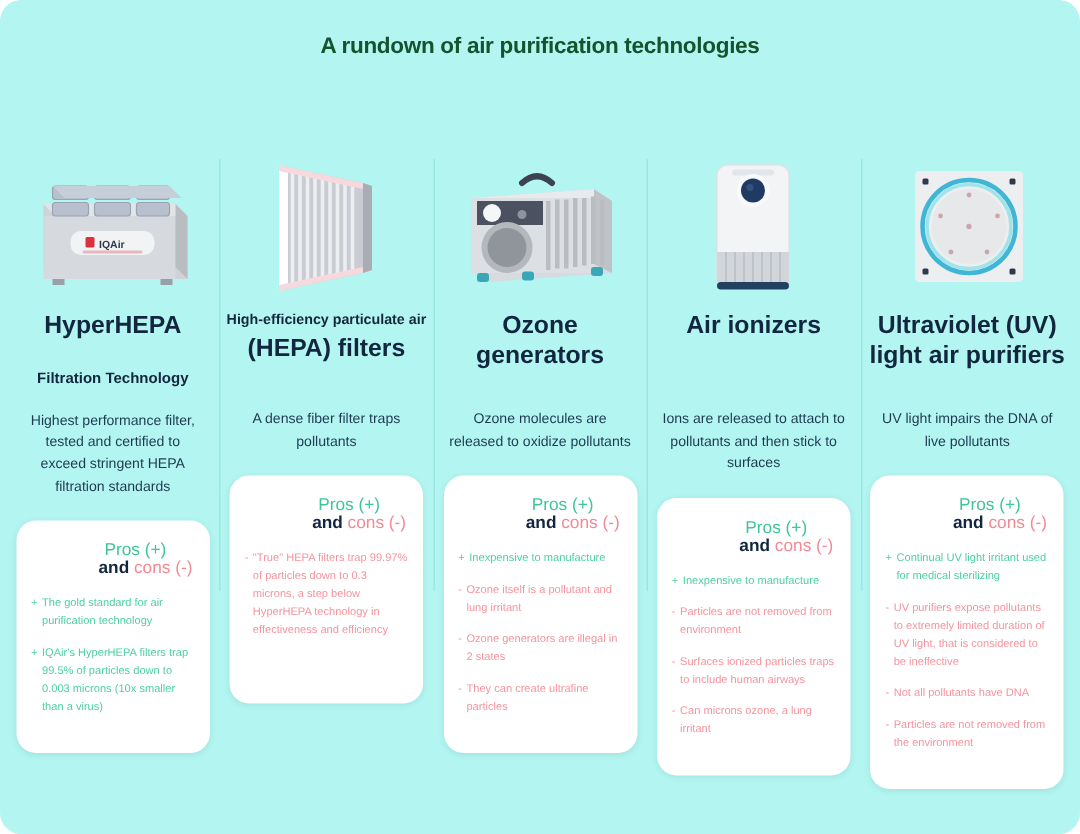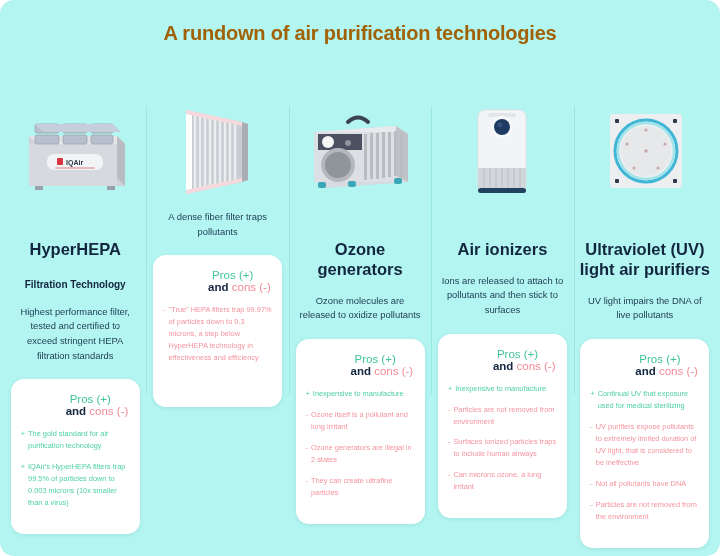--- a/index.html
+++ b/index.html
@@ -11,21 +11,21 @@
   #infographic {
     position: relative;
     width: 720px; height: 556px;
     background: #b3f5f0;
     border-radius: 14px;
     overflow: hidden;
   }
   
   .header { padding-top: 22px; text-align: center; }
   .title {
-    font-size: 20px; font-weight: bold; color: #a16207;
+    font-size: 15px; font-weight: bold; color: #14532d;
     letter-spacing: -0.2px;
   }
   .subtitle {
     margin-top: 9px; font-size: 13.5px; color: #1d3a52; font-weight: normal;
   }
   
   .columns {
     position: absolute; top: 100px; left: 0; right: 0; bottom: 0;
     display: flex; align-items: flex-start;
     padding: 0 4px;
@@ -47,21 +47,21 @@
   .headings {
     text-align: center; width: 100%;
     min-height: 62px; display: flex; flex-direction: column;
     justify-content: flex-start; align-items: center;
     padding-top: 12px;
   }
   .kicker {
     font-size: 9.5px; font-weight: bold; color: #12263f; line-height: 1.35;
   }
   .heading {
-    font-size: 16.5px; font-weight: bold; color: #12263f; line-height: 1.2; margin-top: 32px;
+    font-size: 16.5px; font-weight: bold; color: #12263f; line-height: 1.2;
   }
   .heading.small-gap { margin-top: 2px; }
   .subhead {
     font-size: 10px; font-weight: bold; color: #12263f; margin-top: 18px; line-height: 1.3;
   }
   .desc {
     margin-top: 14px; text-align: center;
     font-size: 9.4px; color: #1d3a52; line-height: 1.55;
     padding: 0 6px;
   }
@@ -167,20 +167,24 @@
             <line x1="47" y1="13" x2="47" y2="83"></line>
             <line x1="52" y1="14" x2="52" y2="82"></line>
             <line x1="57" y1="15" x2="57" y2="81"></line>
             <line x1="62" y1="16" x2="62" y2="80"></line>
             <line x1="67" y1="17" x2="67" y2="79"></line>
           </g>
           <polygon points="18,6 74,18 74,22 18,10" fill="#f6d9dc"></polygon>
           <polygon points="18,86 74,74 74,78 18,90" fill="#f6d9dc"></polygon>
           <polygon points="74,18 80,20 80,76 74,78" fill="#a9acb3"></polygon>
         </svg>
+      </div>
+      <div class="headings">
+        <div class="kicker">High-efficiency particulate air</div>
+        <div class="heading small-gap">(HEPA) filters</div>
       </div>
       <div class="desc">A dense fiber filter traps pollutants</div>
       <div class="card-wrap">
         <div class="card">
           <div class="card-title">
             <span class="pros">Pros (+)</span><span class="and"> and </span><span class="cons">cons (-)</span>
           </div>
           <ul class="bullets">
             <li class="con">
               <span class="sign">-</span>
@@ -330,21 +334,21 @@
       </div>
       <div class="desc">UV light impairs the DNA of live pollutants</div>
       <div class="card-wrap">
         <div class="card">
           <div class="card-title">
             <span class="pros">Pros (+)</span><span class="and"> and </span><span class="cons">cons (-)</span>
           </div>
           <ul class="bullets">
             <li class="pro">
               <span class="sign">+</span>
-              <span>Continual UV that exposure used for medical sterilizing</span>
+              <span>Continual UV light irritant used for medical sterilizing</span>
             </li>
             <li class="con">
               <span class="sign">-</span>
               <span>UV purifiers expose pollutants to extremely limited duration of UV light, that is considered to be ineffective</span>
             </li>
             <li class="con">
               <span class="sign">-</span>
               <span>Not all pollutants have DNA</span>
             </li>
             <li class="con">

